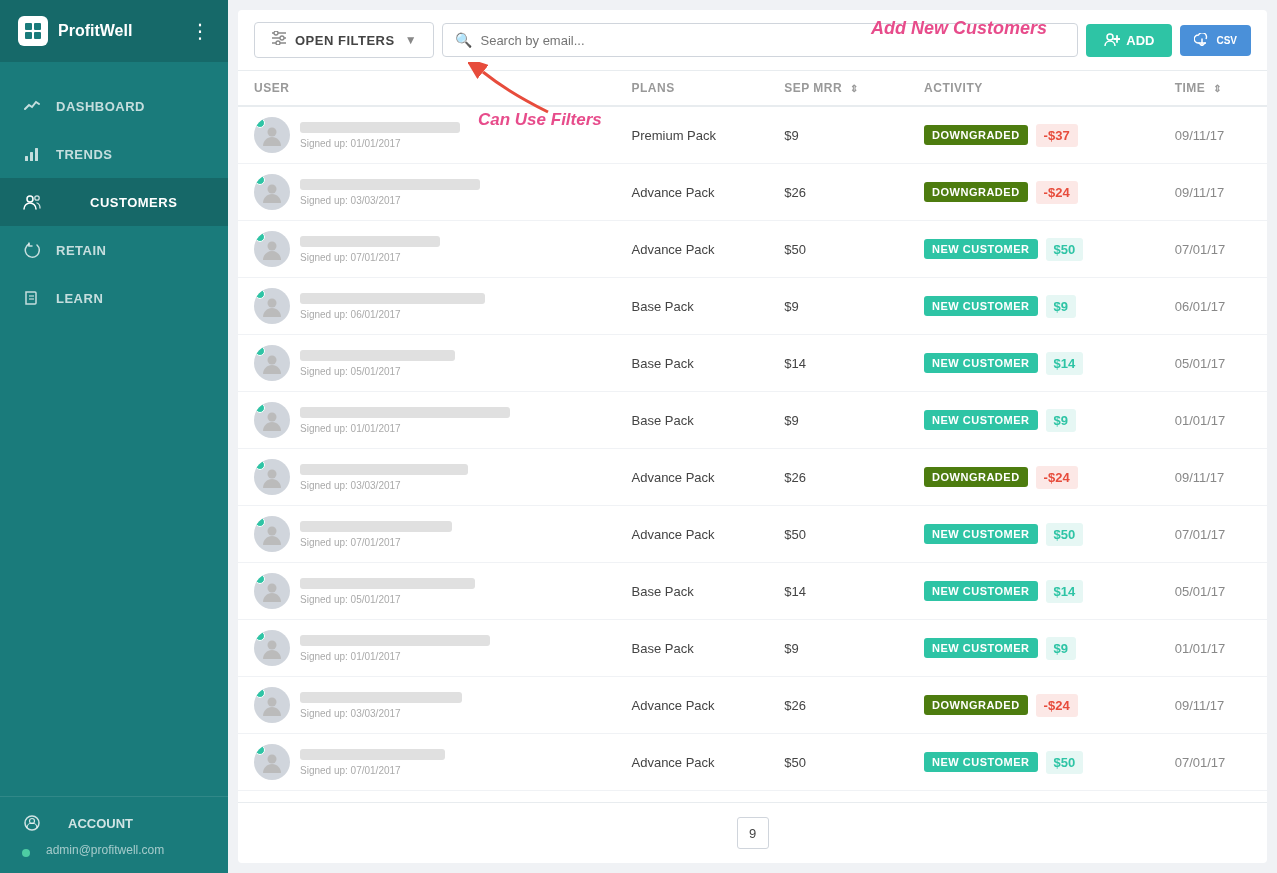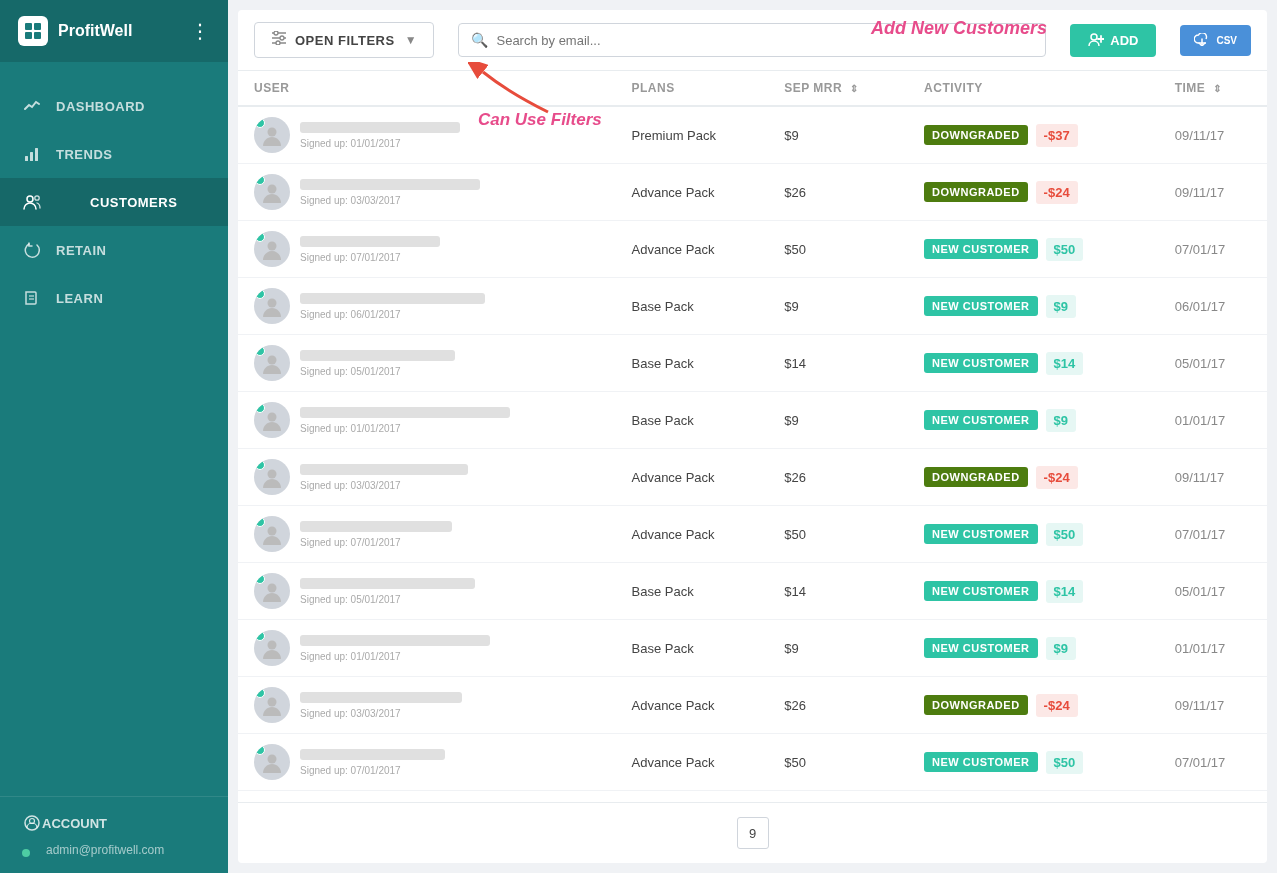--- a/index.html
+++ b/index.html
@@ -77,21 +77,21 @@
       justify-content: center;
       flex-shrink: 0;
     }
     .sidebar-footer {
       padding: 16px 22px;
       border-top: 1px solid rgba(255,255,255,0.1);
     }
     .account-item {
       display: flex;
       align-items: center;
-      gap: 0;
+      gap: 26px;
       color: rgba(255,255,255,0.8);
       font-size: 13px;
       font-weight: 600;
       text-transform: uppercase;
       cursor: pointer;
       margin-bottom: 10px;
     }
     .account-email {
       display: flex;
       align-items: flex-end;
@@ -117,21 +117,21 @@
       margin: 10px;
       border-radius: 4px;
     }
 
     
     .toolbar {
       display: flex;
       align-items: center;
       padding: 12px 16px;
       border-bottom: 1px solid #e8ecef;
-      gap: 24px;
+      gap: 8px;
       position: relative;
     }
     .filter-btn {
       display: flex;
       align-items: center;
       gap: 8px;
       padding: 8px 16px;
       border: 1px solid #d0d5dc;
       border-radius: 4px;
       background: white;

